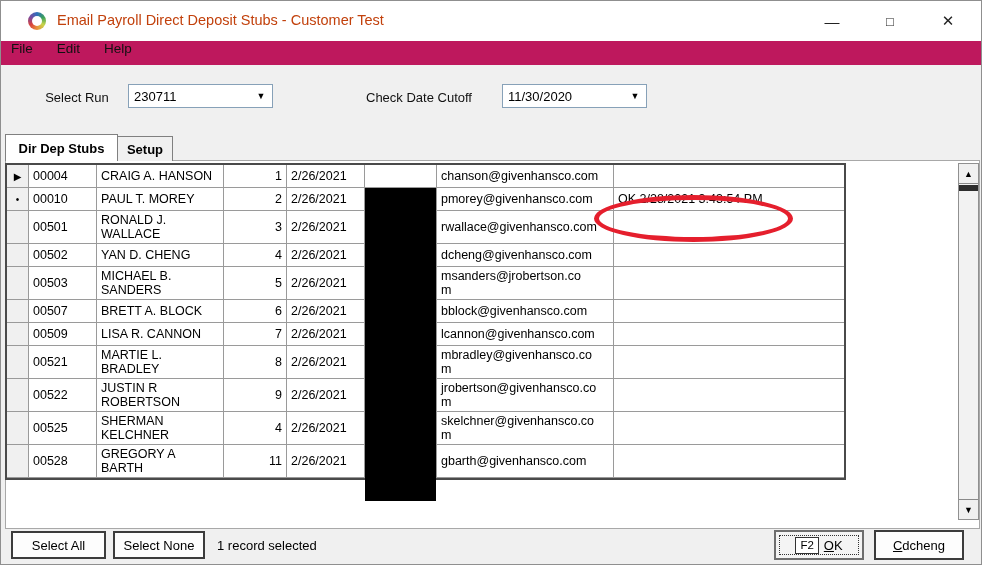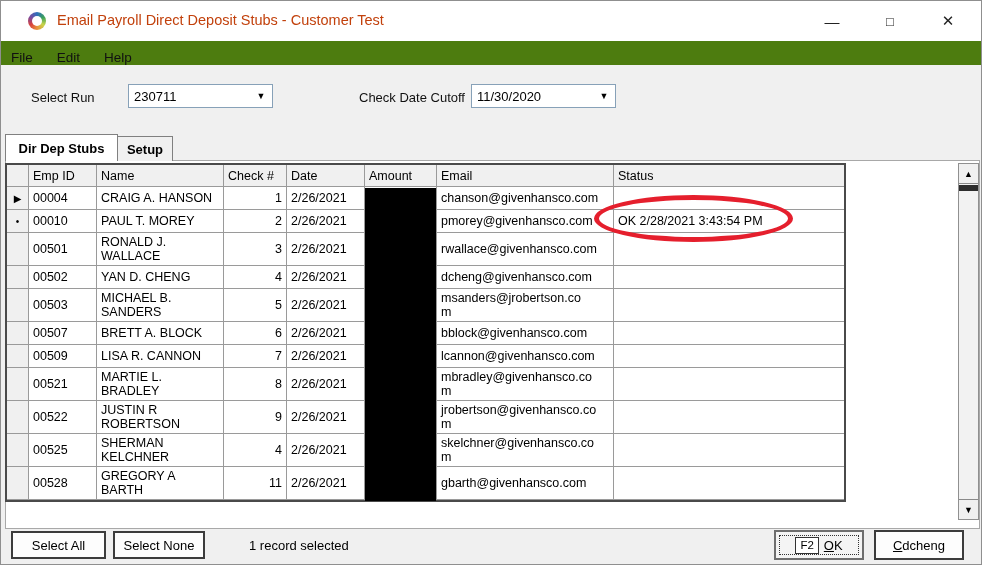--- a/index.html
+++ b/index.html
@@ -12,28 +12,28 @@
   
   .titlebar { position:absolute; left:0; top:0; width:100%; height:40px; background:#ffffff; }
   .app-icon { position:absolute; left:27px; top:11px; width:18px; height:18px; border-radius:50%;
     background: conic-gradient(#2e6fbd,#3aa05a,#c8d64a,#e8923a,#d8413c,#7a4a9e,#2e6fbd); }
   .app-icon::after{ content:""; position:absolute; left:4px; top:4px; width:10px; height:10px; border-radius:50%; background:#fff; }
   .title-text { position:absolute; left:56px; top:11px; font-size:14.5px; color:#c2410c; white-space:nowrap; }
   .winbtn { position:absolute; top:0; width:46px; height:40px; display:flex; align-items:center; justify-content:center;
     font-size:15px; color:#222; cursor:default; }
   .btn-min{ right:126px; } .btn-max{ right:68px; font-size:13px; } .btn-close{ right:10px; }
   
-  .menubar { position:absolute; left:0; top:40px; width:100%; height:24px; background:#4d7c0f; display:flex; align-items:flex-end; padding-left:10px; }
+  .menubar { position:absolute; left:0; top:40px; width:100%; height:24px; background:#be185d; display:flex; align-items:flex-start; padding-left:10px; }
   .menu-item { font-size:13.5px; color:#111; padding:0 10px 0 0; margin-right:14px; }
   
-  .flabel { position:absolute; font-size:13px; color:#111; text-align:left; top:89px; }
+  .flabel { position:absolute; font-size:13px; color:#111; text-align:center; top:89px; }
   .lbl-run { left:30px; width:92px; }
   .lbl-cutoff { left:358px; width:120px; }
   .combo { position:absolute; top:83px; width:145px; height:24px; background:#fff; border:1px solid #87a1b8; display:flex; align-items:center; }
-  .combo-run { left:127px; } .combo-cutoff { left:470px; }
+  .combo-run { left:127px; } .combo-cutoff { left:501px; }
   .combo-value { flex:1; font-size:13px; padding-left:5px; color:#000; }
   .combo-arrow { width:22px; text-align:center; font-size:9px; color:#000; }
   
   .tab { position:absolute; font-weight:bold; font-size:13px; color:#000; display:flex; align-items:center; justify-content:center; }
   .tab-active { left:4px; top:133px; width:113px; height:27px; background:#fff; border:1px solid #808080; border-bottom:none; z-index:3; }
   .tab-inactive { left:117px; top:135px; width:55px; height:25px; background:#f0f0f0; border:1px solid #808080; border-bottom:none; border-left:none; z-index:2; }
   
   .panel { position:absolute; left:4px; top:159px; width:975px; height:369px; background:#ffffff;
     border:1px solid #a8a8a8; z-index:1; }
   
@@ -54,21 +54,21 @@
   .sbtn { position:absolute; left:0; width:19px; height:20px; background:#f0f0f0; border:1px solid #8a8a8a;
     display:flex; align-items:center; justify-content:center; font-size:9px; color:#000; }
   .sbtn-up { top:0; border-top:none; border-left:none; border-right:none; }
   .sbtn-down { bottom:0; border-bottom:none; border-left:none; border-right:none; }
   .sthumb { position:absolute; left:0; top:21px; width:19px; height:6px; background:#2d2d2d; }
   
   .footer-btn { position:absolute; background:#fdfdfd; border:2px solid #3c3c3c; font-size:13px; color:#000;
     display:flex; align-items:center; justify-content:center; }
   .btn-select-all { left:10px; top:530px; width:95px; height:28px; }
   .btn-select-none { left:112px; top:530px; width:92px; height:28px; }
-  .selection-status { position:absolute; left:216px; top:537px; font-size:13px; color:#000;margin-left:32px; }
+  .selection-status { position:absolute; left:216px; top:537px; font-size:13px; color:#000; }
   .btn-ok { left:773px; top:529px; width:90px; height:30px; border:2px solid #6e6e6e; background:#f4f4f4; }
   .ok-inner { display:flex; align-items:center; justify-content:center; width:100%; height:100%;
     outline:1px dotted #333; outline-offset:-4px; gap:5px; }
   .f2-box { border:1px solid #333; font-size:11.5px; padding:0 4px; line-height:15px; background:#fff; }
   .btn-cancel { left:873px; top:529px; width:90px; height:30px; }
   .uline { text-decoration:underline; }
 </style>
 </head>
 <body>
 
@@ -104,30 +104,20 @@
     <span class="combo-value">11/30/2020</span>
     <span class="combo-arrow">▼</span>
   </div>
 
   <div class="tab tab-active">Dir Dep Stubs</div>
   <div class="tab tab-inactive">Setup</div>
 
   <div class="panel"></div>
 
   <div class="grid">
-    <div class="grow ghead">
-      <div class="gcell gsel"></div>
-      <div class="gcell">Emp ID</div>
-      <div class="gcell">Name</div>
-      <div class="gcell">Check #</div>
-      <div class="gcell">Date</div>
-      <div class="gcell">Amount</div>
-      <div class="gcell">Email</div>
-      <div class="gcell">Status</div>
-    </div>
     <div>
     <div class="grow">
       <div class="gcell gsel">▶</div>
       <div class="gcell">00004</div>
       <div class="gcell">CRAIG A. HANSON</div>
       <div class="gcell gnum">1</div>
       <div class="gcell">2/26/2021</div>
       <div class="gcell"></div>
       <div class="gcell">chanson@givenhansco.com</div>
       <div class="gcell"></div>

